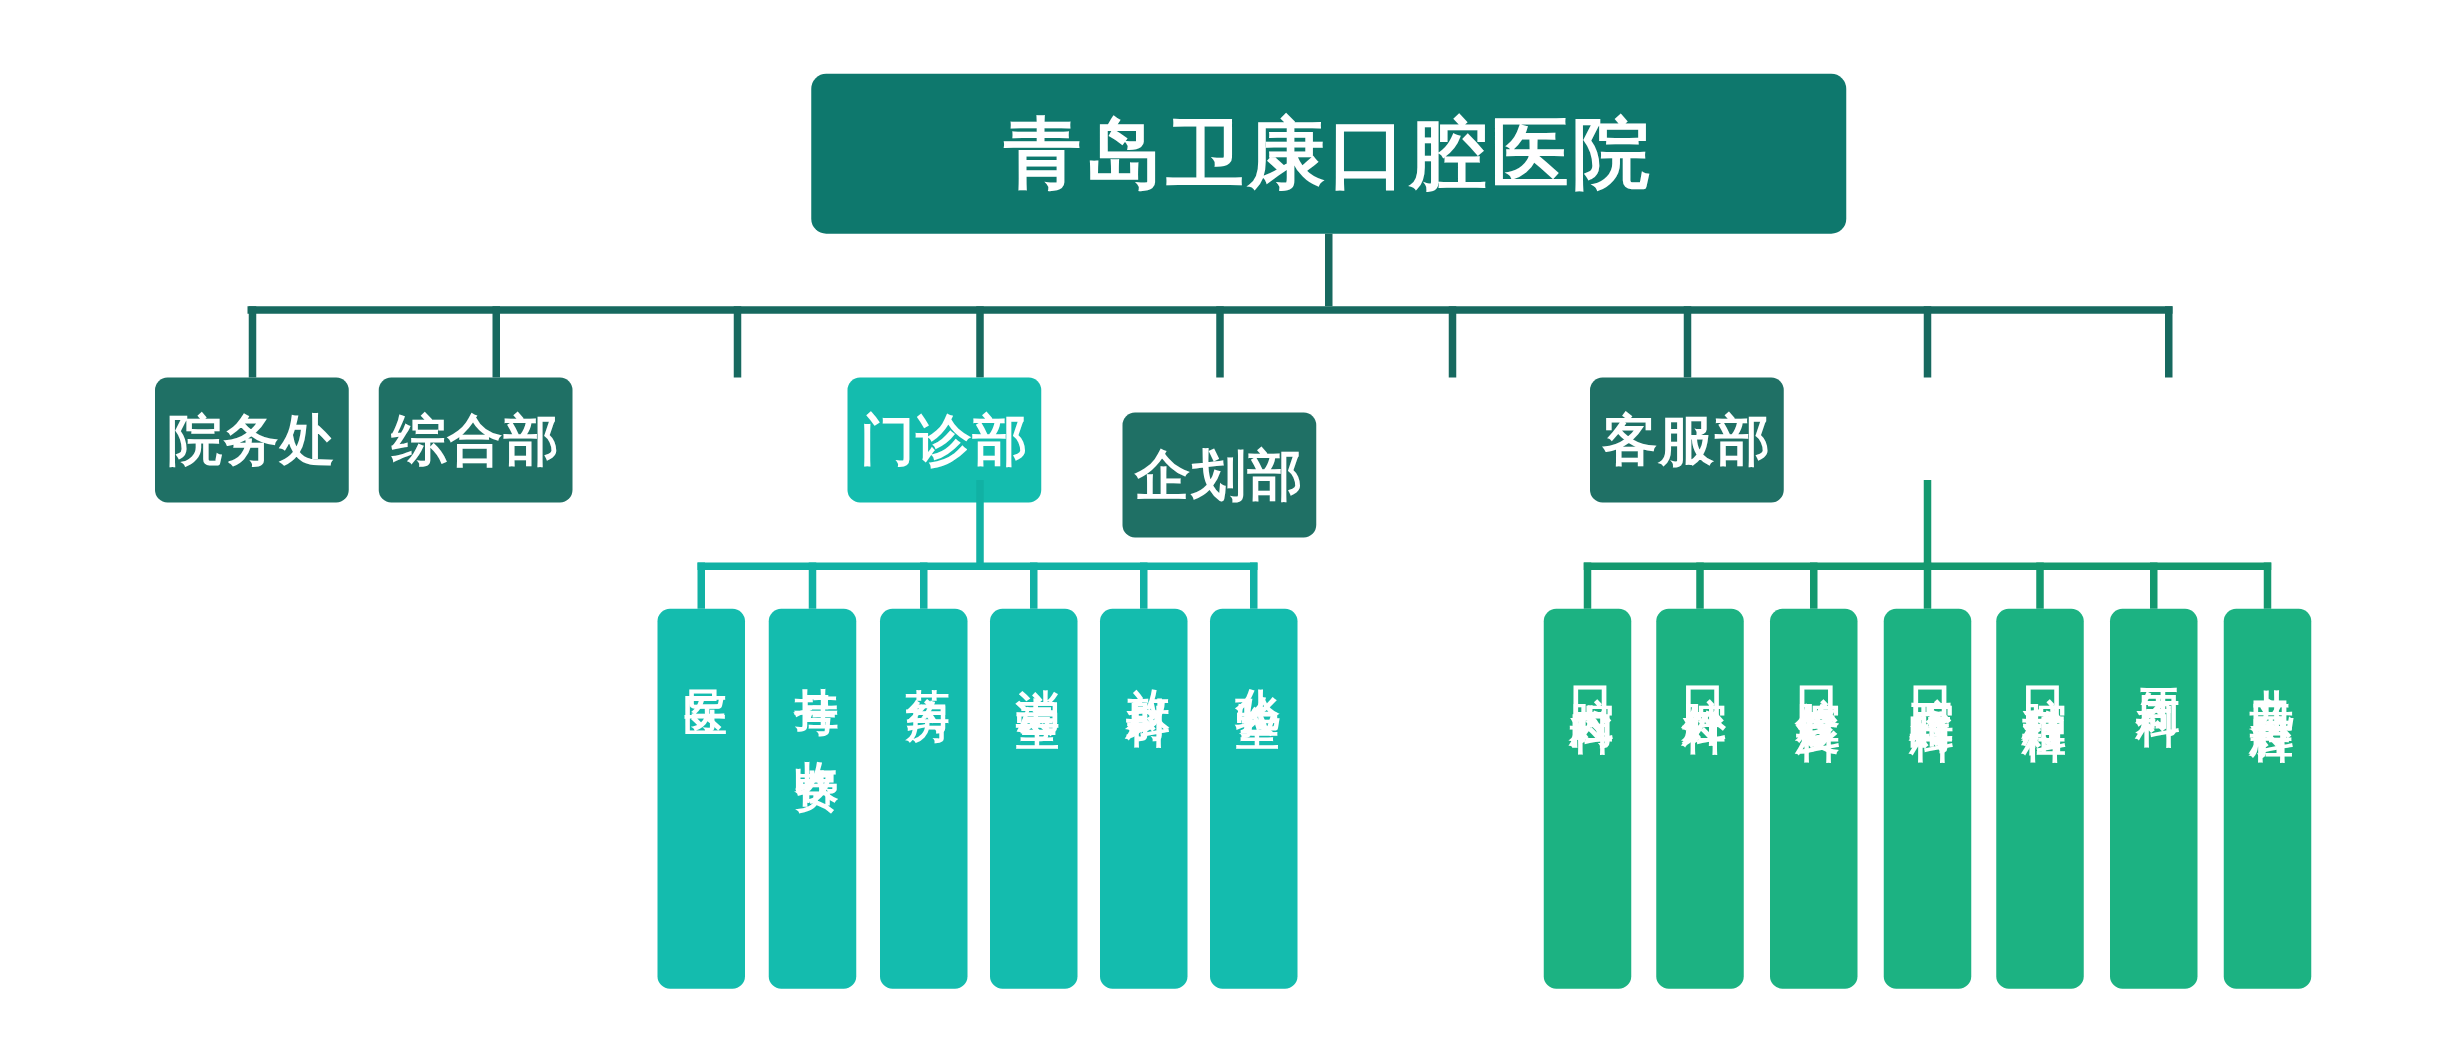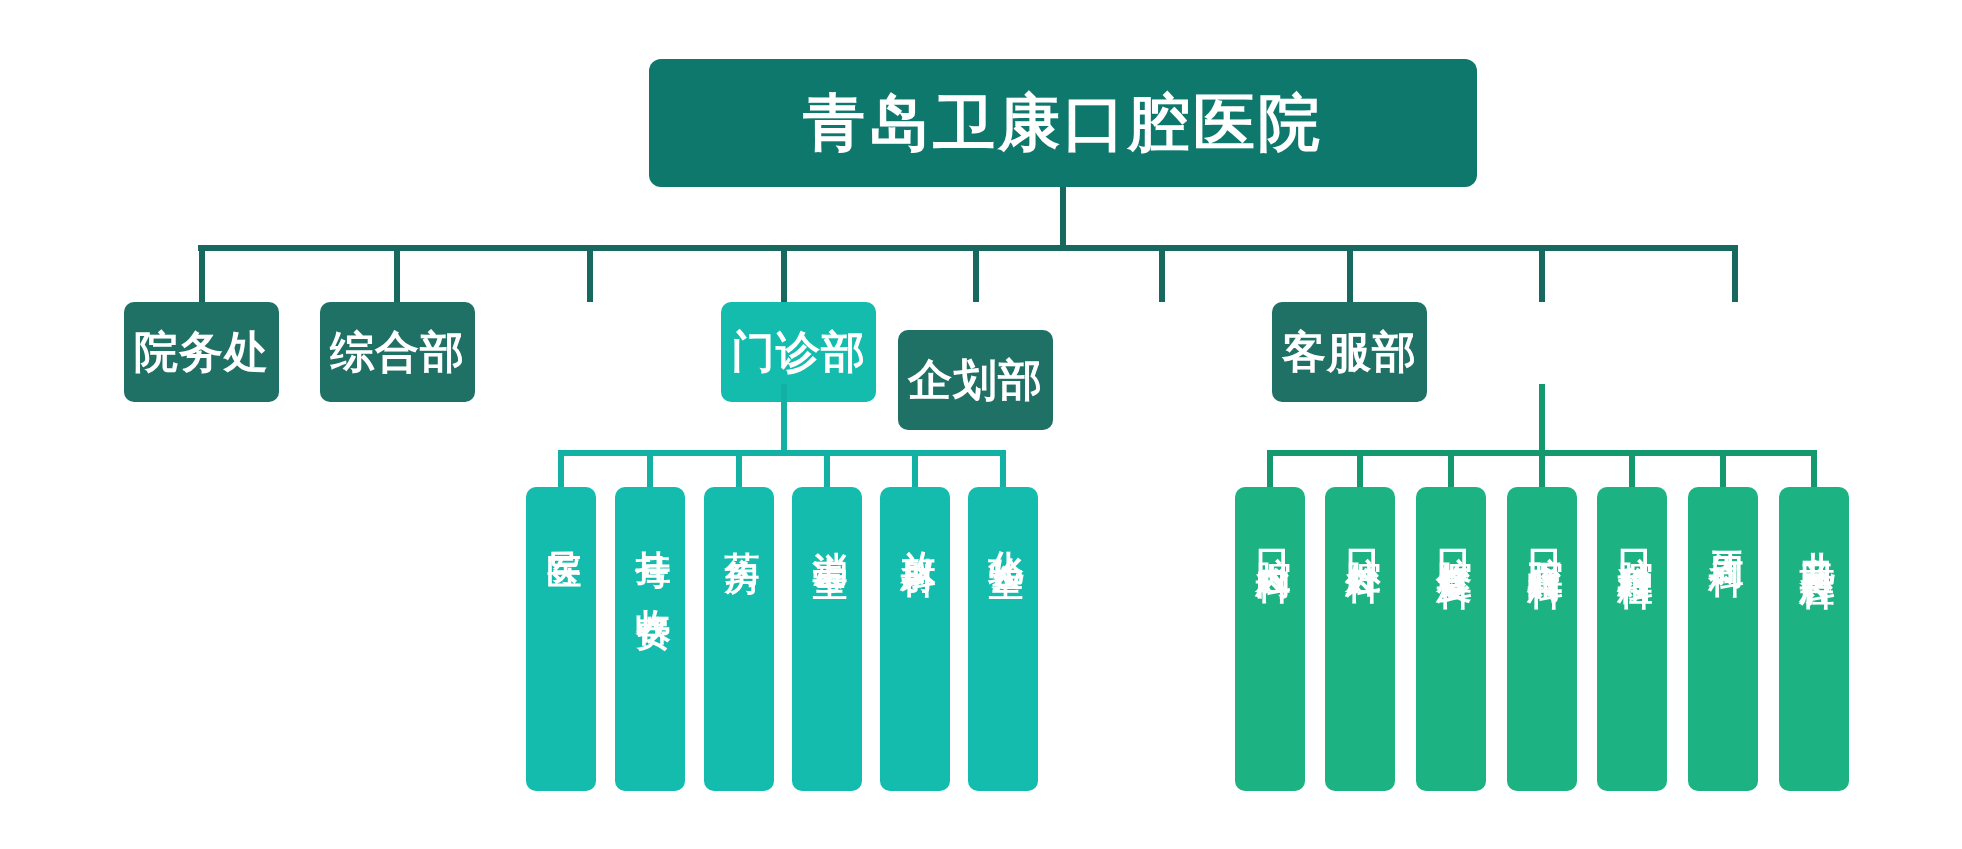--- a/index.html
+++ b/index.html
@@ -68,24 +68,24 @@
   <div class="line tree" style="left:781px;top:245px;width:6px;height:57px;"></div>
   <div class="line tree" style="left:973px;top:245px;width:6px;height:57px;"></div>
   <div class="line tree" style="left:1159px;top:245px;width:6px;height:57px;"></div>
   <div class="line tree" style="left:1347px;top:245px;width:6px;height:57px;"></div>
   <div class="line tree" style="left:1539px;top:245px;width:6px;height:57px;"></div>
   <div class="line tree" style="left:1732px;top:245px;width:6px;height:57px;"></div>
 
   <div class="node dept dark" style="left:124px;">
       <span>院务处</span>
     </div>
-  <div class="node dept dark" style="left:320px;text-align:center;">
+  <div class="node dept dark" style="left:303px;text-align:center;">
       <span>综合部</span>
     </div>
-  <div class="node dept outpatient" style="left:721px;">
+  <div class="node dept outpatient" style="left:678px;">
       <span>门诊部</span>
     </div>
   <div class="node dept dark" style="left:898px;margin-top:28px;">
       <span>企划部</span>
     </div>
   <div class="node dept dark" style="left:1272px;">
       <span>客服部</span>
     </div>
 
   <div class="line tq" style="left:781px;top:384px;width:6px;height:72px;"></div>

